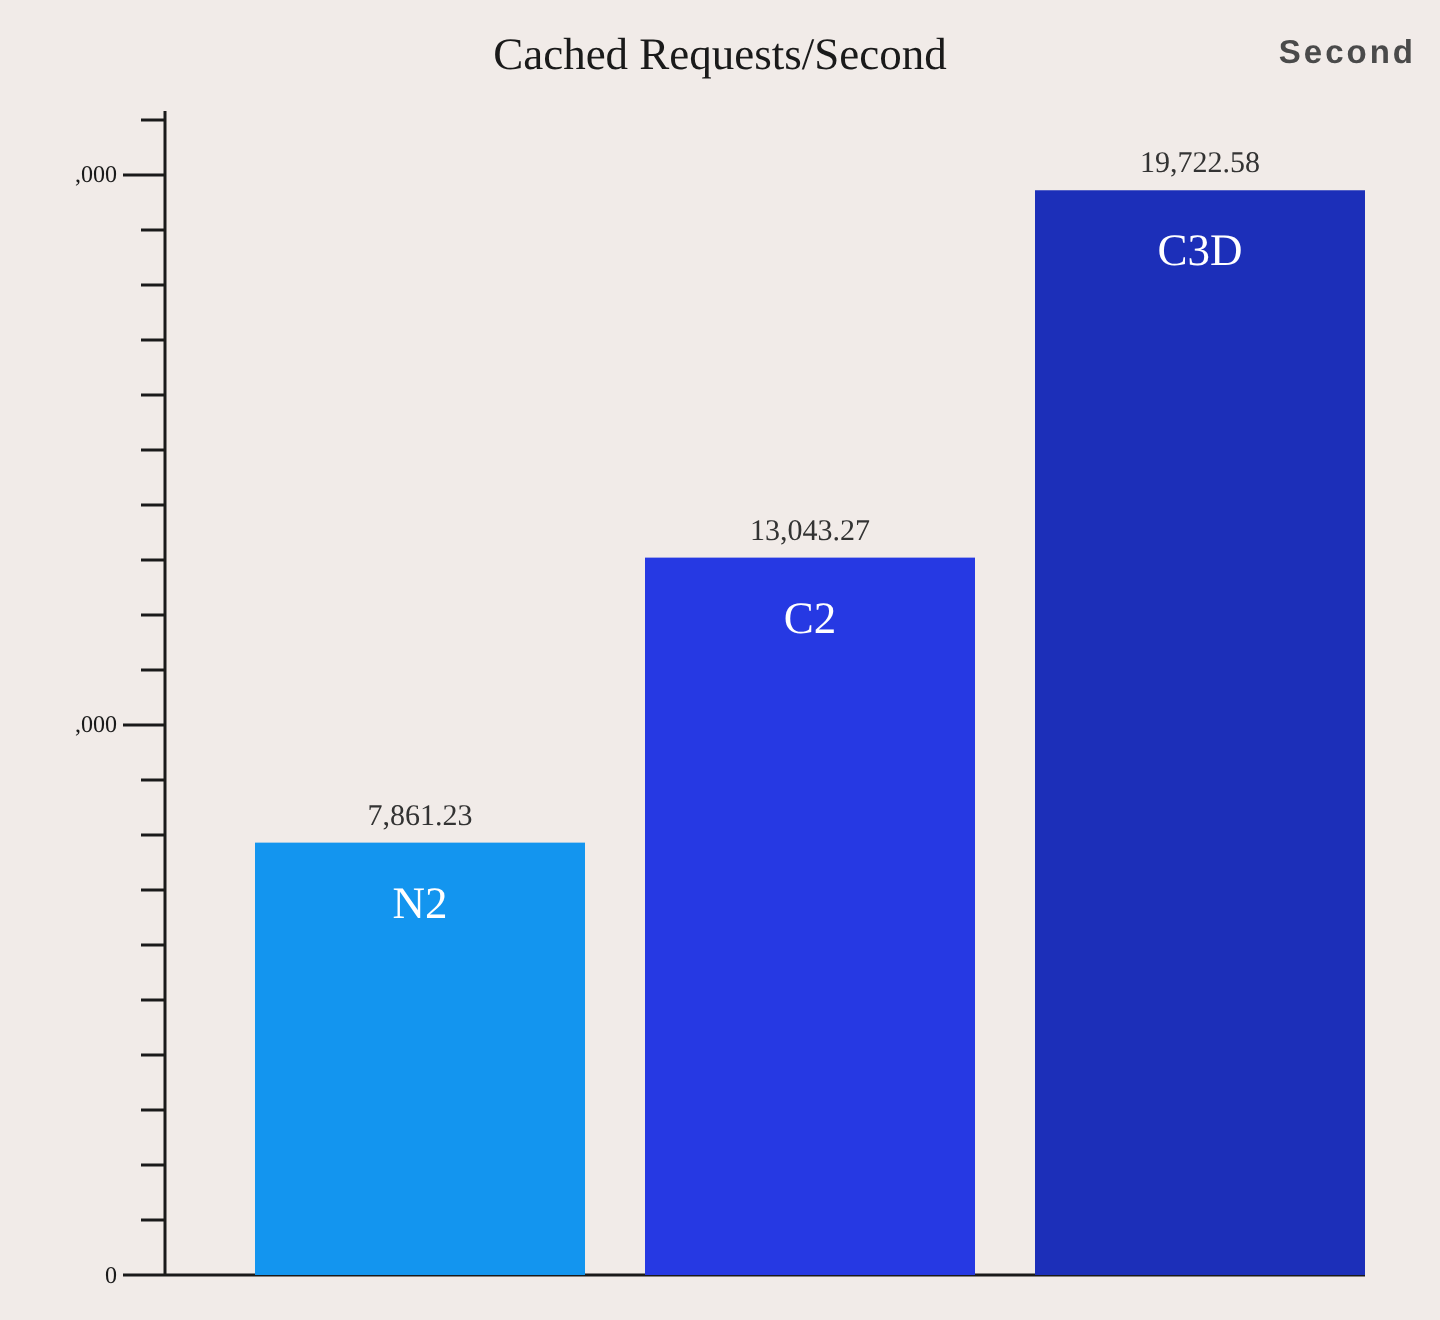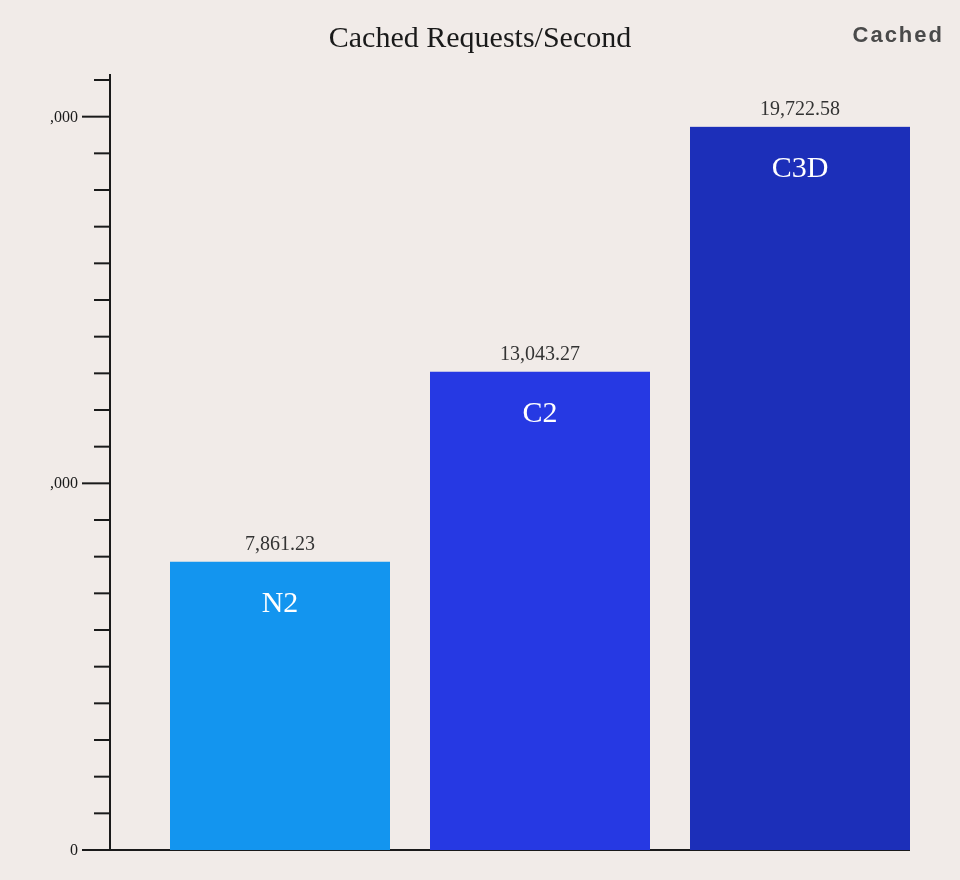--- a/index.html
+++ b/index.html
@@ -68,21 +68,21 @@
     font-family: Georgia, serif;
     font-size: 20px;
     fill: #333333;
   }
 </style>
 </head>
 <body>
 
 <div class="container">
   <div class="title">Cached Requests/Second</div>
-  <div class="brand">Cached</div>
+  <div class="brand">Second</div>
   <svg class="chart" viewBox="0 0 870 790" preserveAspectRatio="none">
     <g id="axes">
         <line x1="60" y1="4" x2="60" y2="780" class="axis-line"></line>
         <line x1="60" y1="780" x2="860" y2="780" class="axis-line"></line>
         <line x1="32" y1="780" x2="60" y2="780" class="tick"></line>
         <text x="28" y="785" text-anchor="end" class="tick-label">0</text>
         <line x1="32" y1="413.33333333333337" x2="60" y2="413.33333333333337" class="tick"></line>
         <text x="28" y="418.33333333333337" text-anchor="end" class="tick-label">10,000</text>
         <line x1="32" y1="46.66666666666674" x2="60" y2="46.66666666666674" class="tick"></line>
         <text x="28" y="51.66666666666674" text-anchor="end" class="tick-label">20,000</text>

